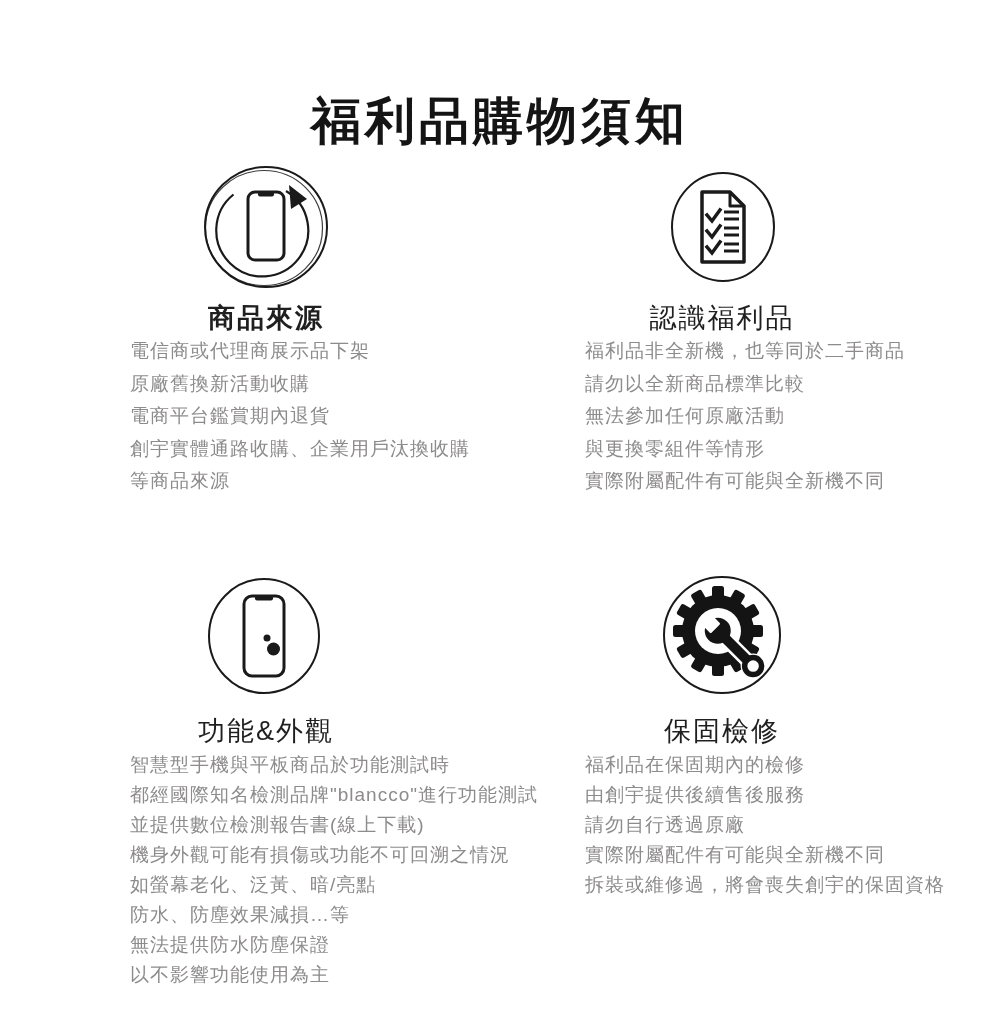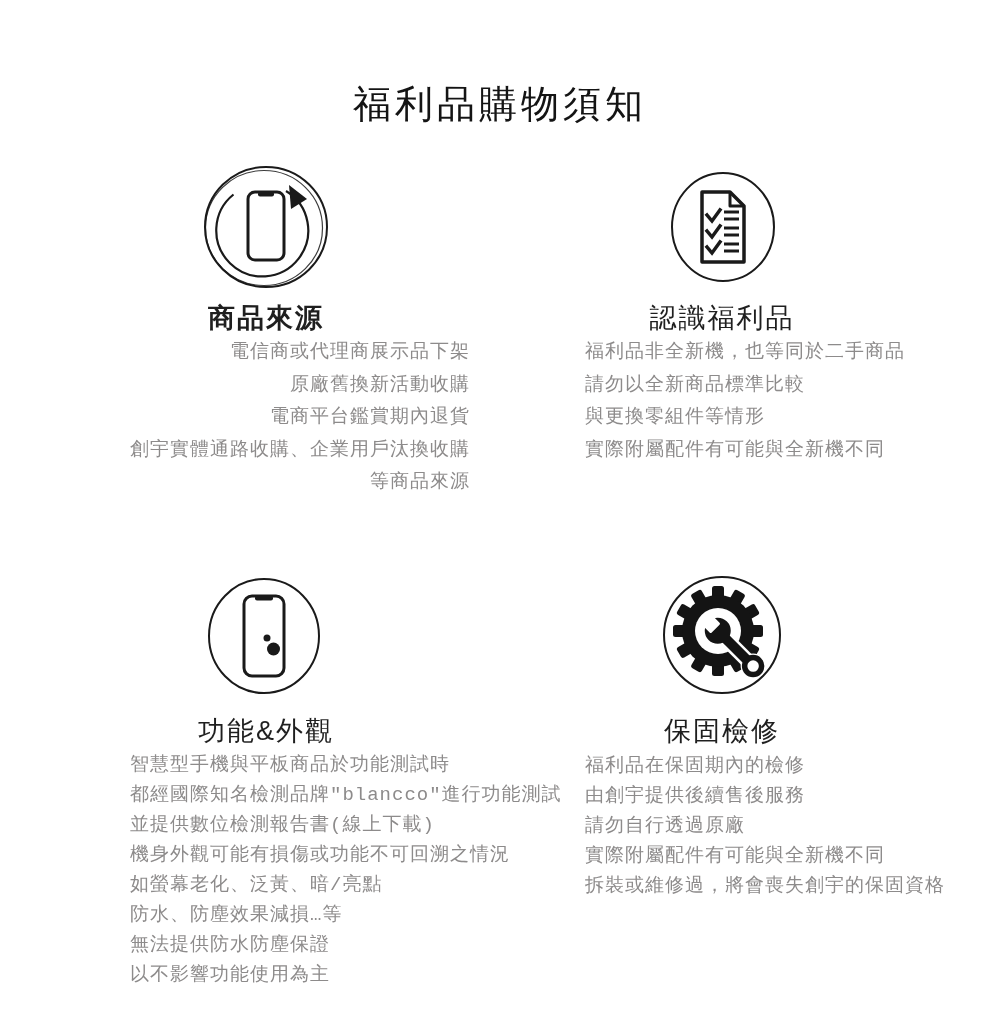--- a/index.html
+++ b/index.html
@@ -2,21 +2,21 @@
 <html><head>
 <meta charset="utf-8">
 <style>
   html,body{margin:0;padding:0;}
   body{
     width:1000px;height:1017px;position:relative;background:#ffffff;overflow:hidden;
     font-family:"Liberation Sans","DejaVu Sans",sans-serif;
   }
   .page-title{
     position:absolute;left:0;top:54px;width:1000px;text-align:center;
-    font-size:38px;font-weight:400;color:#141414;letter-spacing:4px;
+    font-size:50px;font-weight:700;color:#141414;letter-spacing:4px;
   }
   .icon-box{position:absolute;}
   .icon-box svg{display:block;width:100%;height:100%;}
   .section-heading{
     position:absolute;width:300px;text-align:center;
     font-size:27px;font-weight:500;color:#1f1f1f;letter-spacing:2px;
   }
   .notice-block{
     position:absolute;color:#8d8b8b;font-size:19px;letter-spacing:1px;
   }
@@ -33,21 +33,21 @@
   <svg viewBox="0 0 126 124" xmlns="http://www.w3.org/2000/svg">
     <ellipse cx="63" cy="62" rx="61" ry="60" fill="none" stroke="#1a1a1a" stroke-width="2"></ellipse>
     <ellipse cx="61" cy="63" rx="58.5" ry="57.5" fill="none" stroke="#1a1a1a" stroke-width="1.2" opacity="0.85"></ellipse>
     <path d="M30.5 29.5 A46 46 0 1 0 83 26" fill="none" stroke="#1a1a1a" stroke-width="2.2"></path>
     <polygon points="88,44 104,34 86,20" fill="#1a1a1a"></polygon>
     <rect x="45" y="27" width="36" height="68" rx="7" fill="#ffffff" stroke="#1a1a1a" stroke-width="3"></rect>
     <rect x="55" y="26.5" width="16" height="5" rx="2" fill="#1a1a1a"></rect>
   </svg>
 </div>
 <div class="section-heading" style="left:116px;top:300px;font-weight:bold;">商品來源</div>
-<div class="notice-block lh33" style="left:130px;top:335px;text-align:right;">
+<div class="notice-block lh33" style="left:130px;top:335px;">
   <p>電信商或代理商展示品下架</p>
   <p>原廠舊換新活動收購</p>
   <p>電商平台鑑賞期內退貨</p>
   <p>創宇實體通路收購、企業用戶汰換收購</p>
   <p>等商品來源</p>
 </div>
 
 <div class="icon-box" style="left:670px;top:171px;width:106px;height:112px;">
   <svg viewBox="0 0 106 112" xmlns="http://www.w3.org/2000/svg">
     <ellipse cx="53" cy="56" rx="51" ry="54" fill="none" stroke="#1a1a1a" stroke-width="2"></ellipse>
@@ -61,35 +61,36 @@
     <line x1="54" y1="64" x2="69" y2="64" stroke="#1a1a1a" stroke-width="3"></line>
     <path d="M37 76 l5 6 l8 -11" fill="none" stroke="#1a1a1a" stroke-width="3.5" stroke-linecap="square"></path>
     <line x1="54" y1="73" x2="69" y2="73" stroke="#1a1a1a" stroke-width="3"></line>
     <line x1="54" y1="80" x2="69" y2="80" stroke="#1a1a1a" stroke-width="3"></line>
   </svg>
 </div>
 <div class="section-heading" style="left:572px;top:300px;">認識福利品</div>
 <div class="notice-block lh33" style="left:585px;top:335px;">
   <p>福利品非全新機，也等同於二手商品</p>
   <p>請勿以全新商品標準比較</p>
+  <p>無法參加任何原廠活動</p>
   <p>與更換零組件等情形</p>
   <p>實際附屬配件有可能與全新機不同</p>
 </div>
 
 <div class="icon-box" style="left:207px;top:577px;width:114px;height:118px;">
   <svg viewBox="0 0 114 118" xmlns="http://www.w3.org/2000/svg">
     <ellipse cx="57" cy="59" rx="55" ry="57" fill="none" stroke="#1a1a1a" stroke-width="2"></ellipse>
     <rect x="37" y="19" width="40" height="80" rx="8" fill="#ffffff" stroke="#1a1a1a" stroke-width="3"></rect>
     <rect x="48" y="18.5" width="18" height="5" rx="2" fill="#1a1a1a"></rect>
     <circle cx="60" cy="61" r="3.5" fill="#1a1a1a"></circle>
     <circle cx="66.5" cy="72" r="6.5" fill="#1a1a1a"></circle>
   </svg>
 </div>
 <div class="section-heading" style="left:116px;top:713px;">功能&amp;外觀</div>
-<div class="notice-block lh30" style="left:130px;top:750px;font-family:Liberation Mono, monospace;">
+<div class="notice-block lh30" style="left:130px;top:750px;">
   <p>智慧型手機與平板商品於功能測試時</p>
   <p>都經國際知名檢測品牌"blancco"進行功能測試</p>
   <p>並提供數位檢測報告書(線上下載)</p>
   <p>機身外觀可能有損傷或功能不可回溯之情況</p>
   <p>如螢幕老化、泛黃、暗/亮點</p>
   <p>防水、防塵效果減損…等</p>
   <p>無法提供防水防塵保證</p>
   <p>以不影響功能使用為主</p>
 </div>
 

